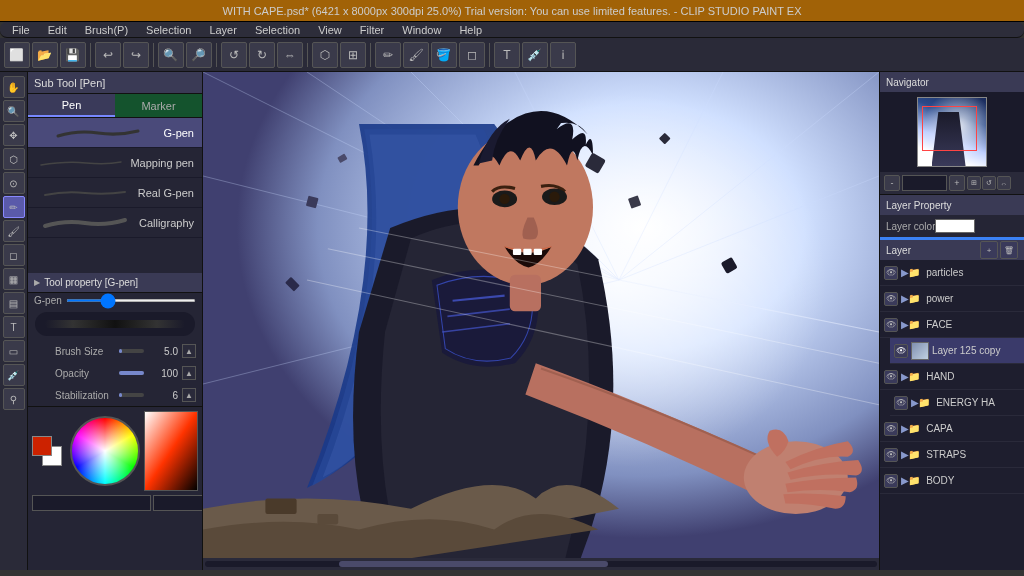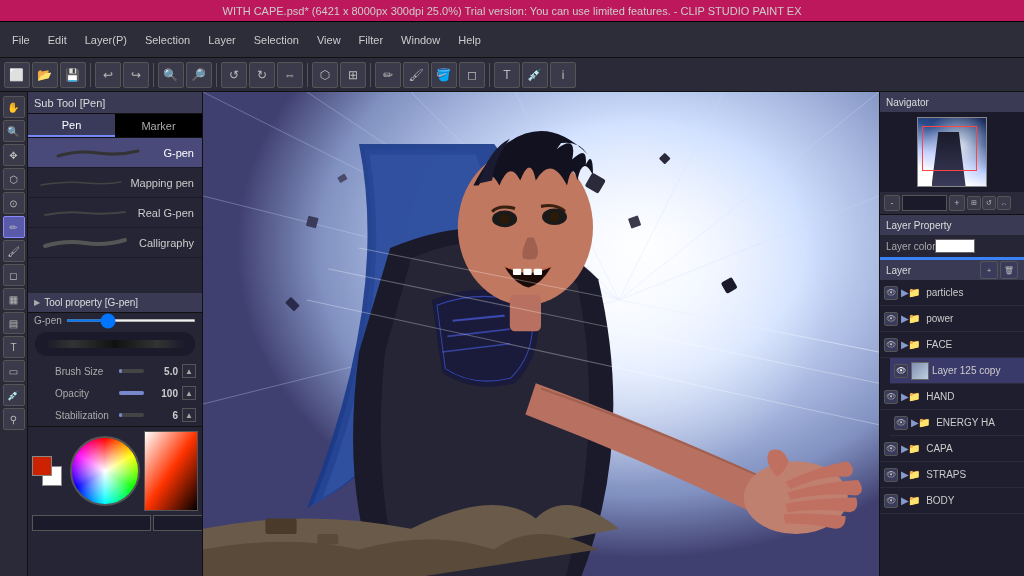--- a/index.html
+++ b/index.html
@@ -9,38 +9,39 @@
       overflow: hidden;
       font-family: 'Arial', sans-serif;
       font-size: 11px;
       background: #333;
       color: #ccc;
     }
 
     
     #title-bar {
       height: 22px;
-      background: #be185d;
+      background: #a16207;
       display: flex;
       align-items: center;
       justify-content: center;
       font-size: 11px;
       color: #ccc;
       border-bottom: 1px solid #000;
     }
 
     
     #menu-bar {
-      height: 36px;
+      height: 16px;
       background: #2d2d3a;
       display: flex;
       align-items: center;
       padding: 0 4px;
       gap: 2px;
       border-bottom: 1px solid #111;
+      border-radius: 7px;
     }
     .menu-item {
       padding: 2px 8px;
       cursor: pointer;
       color: #ccc;
       font-size: 11px;
     }
 
     
     #toolbar {
@@ -129,21 +130,21 @@
       height: 24px;
       border-bottom: 1px solid #111;
     }
     .subtool-tab {
       flex: 1;
       display: flex;
       align-items: center;
       justify-content: center;
       font-size: 11px;
       cursor: pointer;
-      background: #000000;
+      background: #14532d;
       color: #aaa;
     }
     .subtool-tab.active {
       background: #3a3a5a;
       color: #fff;
       border-bottom: 2px solid #7788ff;
     }
     .pen-list {
       flex: 1;
       overflow-y: auto;
@@ -184,21 +185,20 @@
     .prop-slider-fill {
       height: 100%;
       background: #7788cc;
       border-radius: 2px;
     }
     .prop-value {
       color: #ccc;
       font-size: 10px;
       width: 30px;
       text-align: right;
-      font-weight: bold;
     }
 
     
     #canvas-area {
       flex: 1;
       background: #555;
       overflow: hidden;
       position: relative;
     }
 
@@ -543,21 +543,21 @@
 </head>
 <body>
 
 <div id="title-bar">
   <span>WITH CAPE.psd* (6421 x 8000px 300dpi 25.0%)  Trial version: You can use limited features. - CLIP STUDIO PAINT EX</span>
 </div>
 
 <div id="menu-bar">
   <div class="menu-item">File</div>
   <div class="menu-item">Edit</div>
-  <div class="menu-item">Layer(P)</div>
+  <div class="menu-item">Brush(P)</div>
   <div class="menu-item">Selection</div>
   <div class="menu-item">Layer</div>
   <div class="menu-item">Selection</div>
   <div class="menu-item">View</div>
   <div class="menu-item">Filter</div>
   <div class="menu-item">Window</div>
   <div class="menu-item">Help</div>
 </div>
 
 <div id="toolbar">

